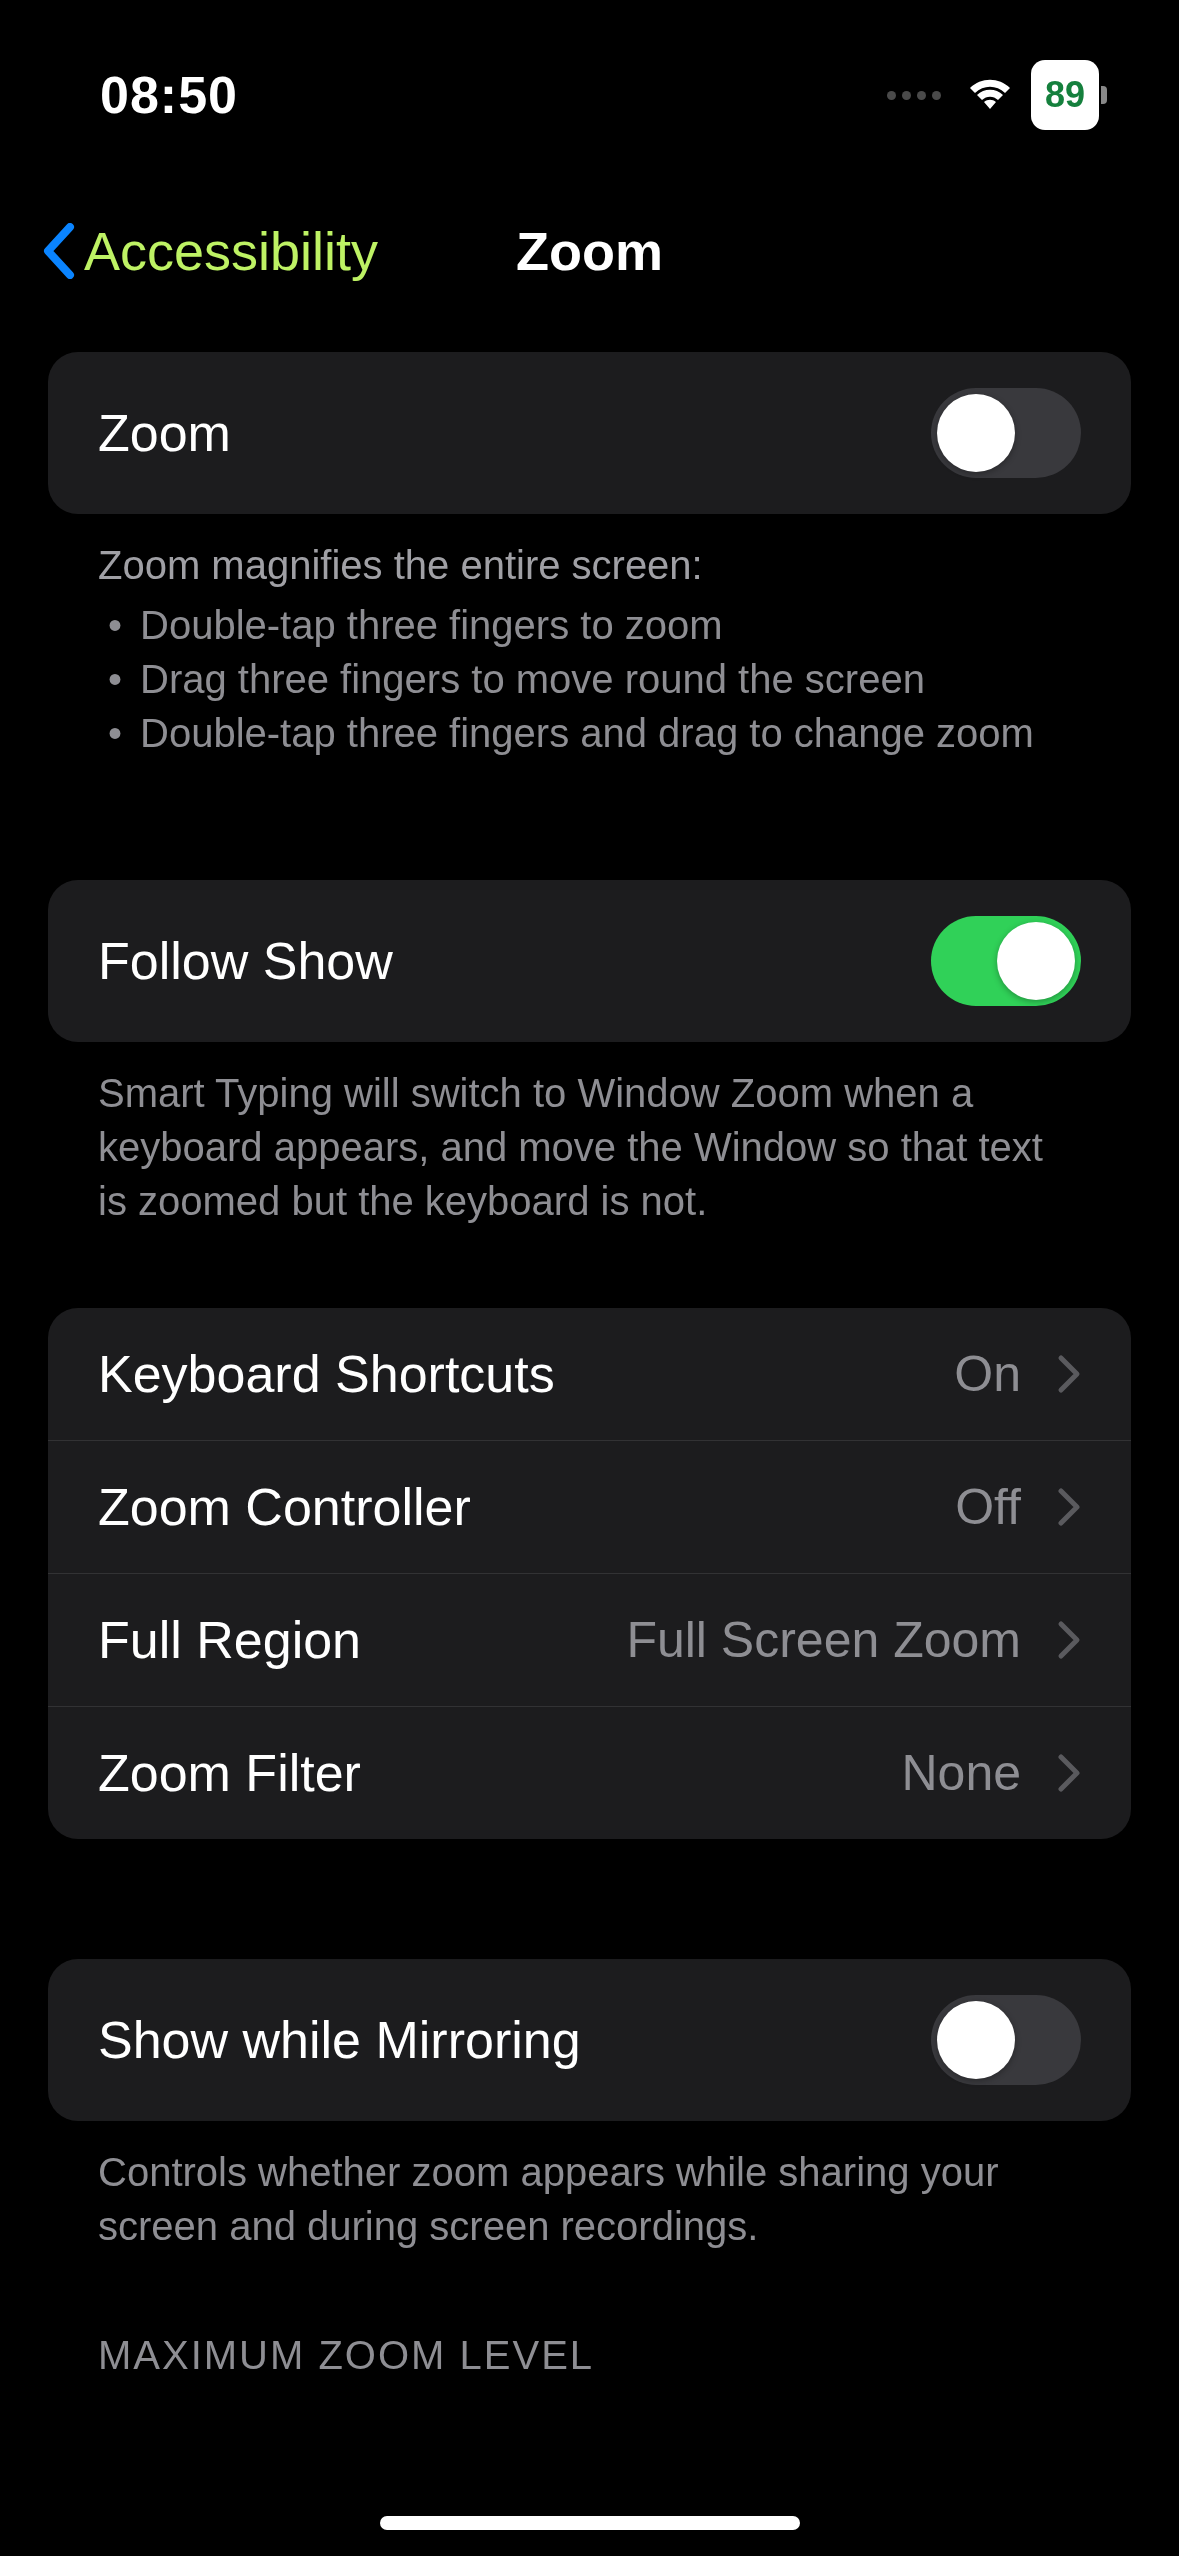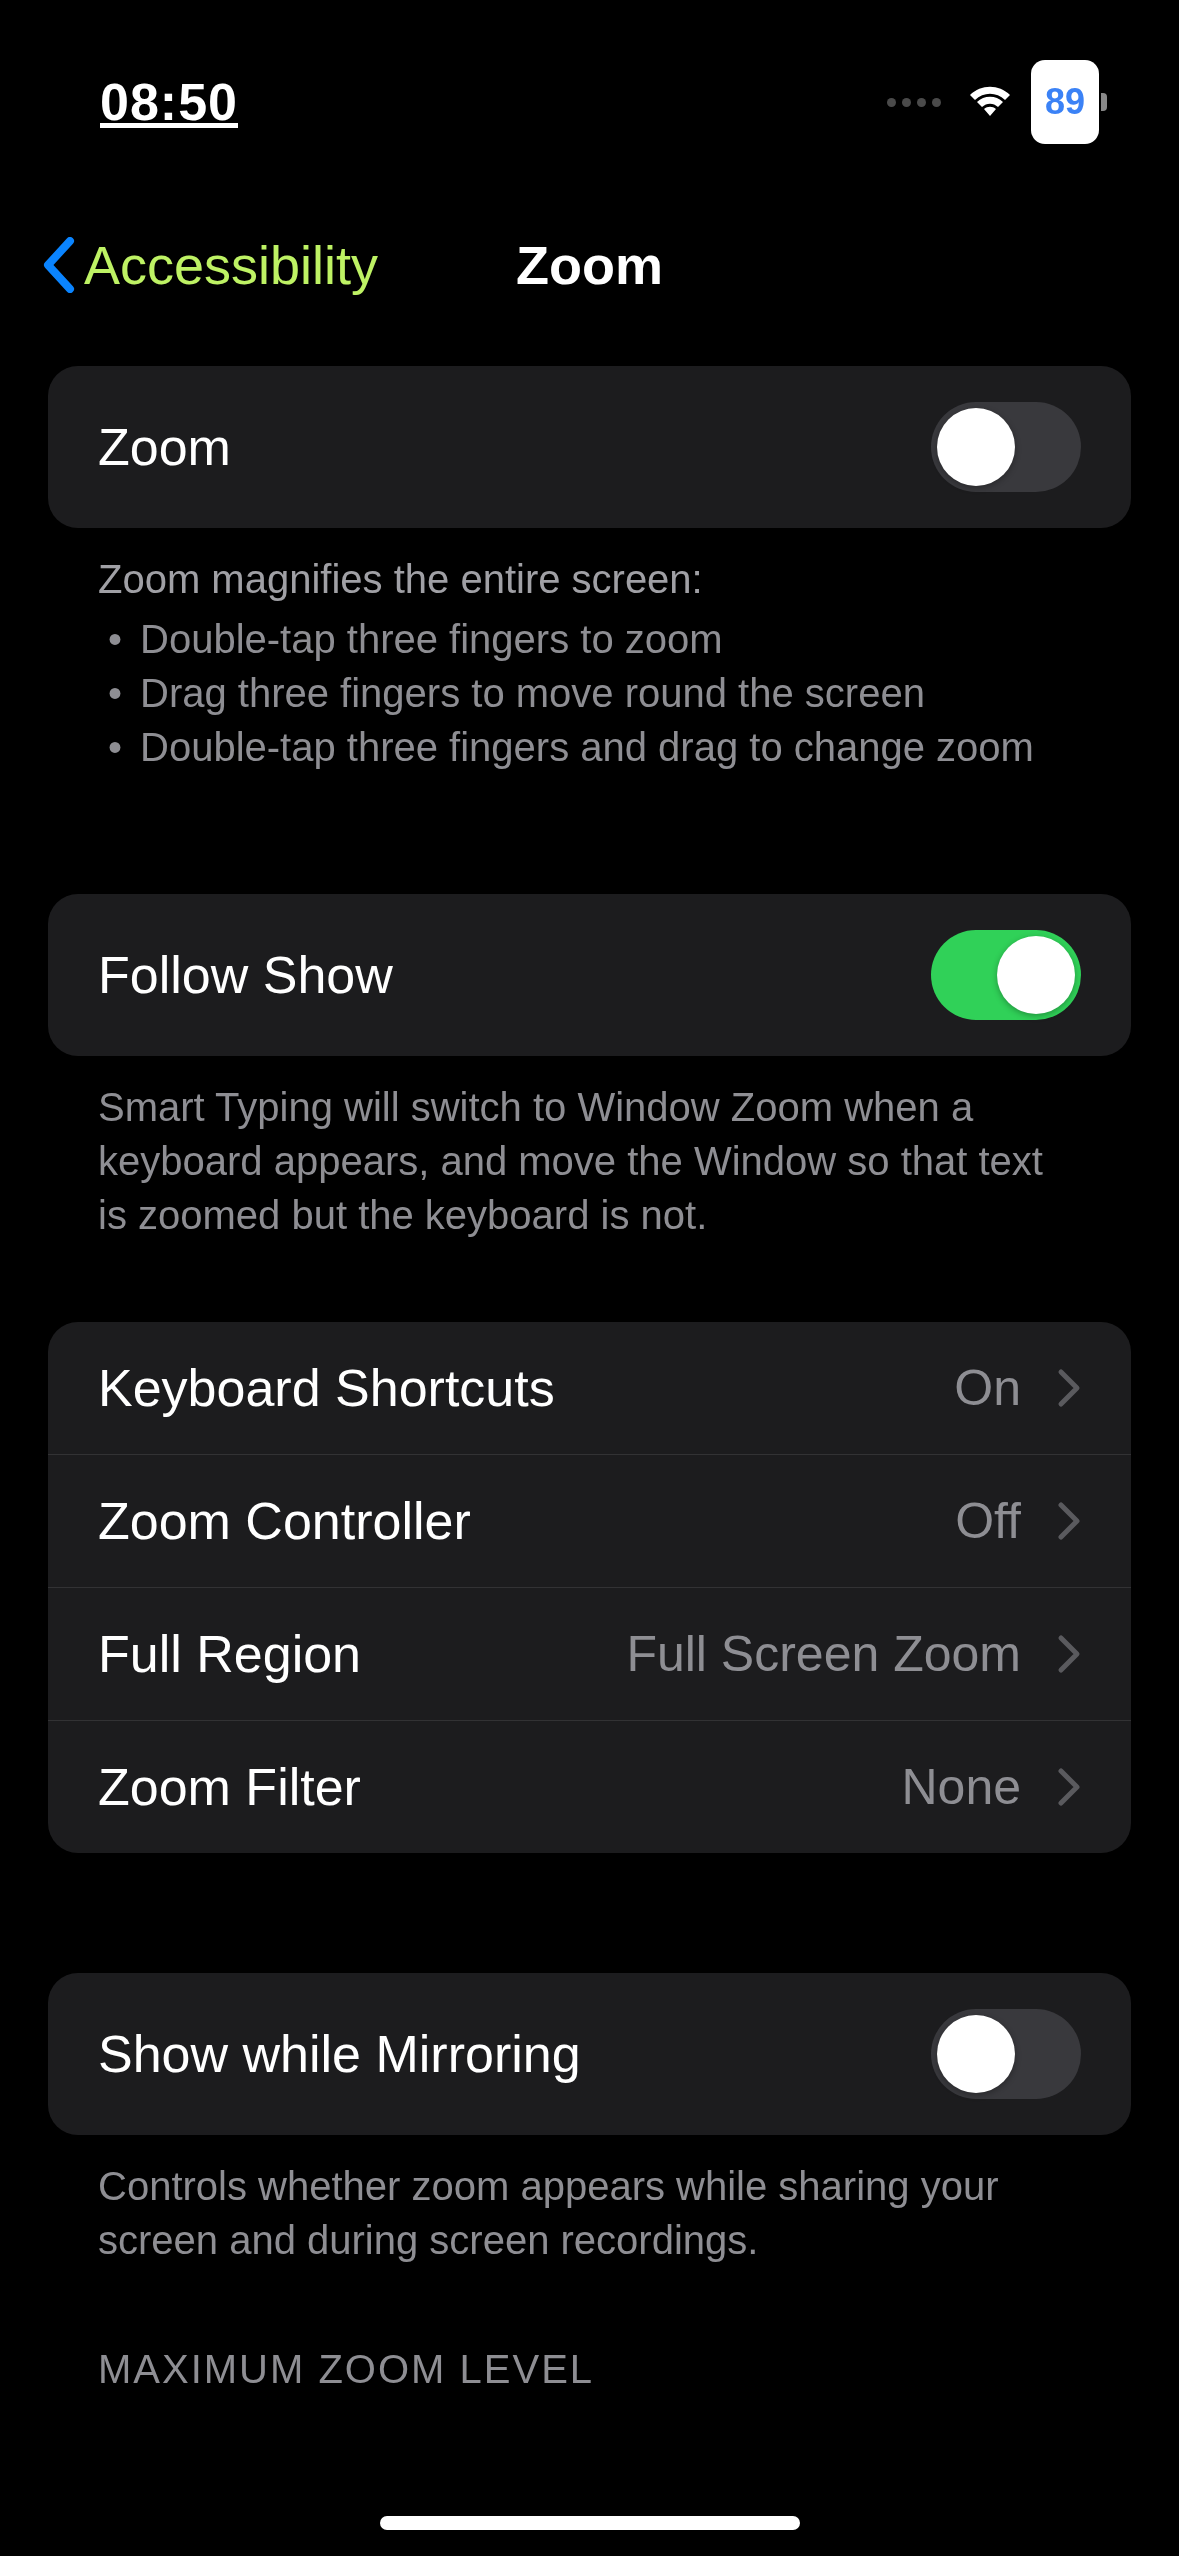--- a/index.html
+++ b/index.html
@@ -27,21 +27,20 @@
       display: flex;
       justify-content: space-between;
       align-items: center;
       padding: 60px 80px 30px 100px;
       color: #fff;
     }
     .status-time {
       font-size: 52px;
       font-weight: 600;
       letter-spacing: 1px;
-      text-decoration: underline;
     }
     .status-right {
       display: flex;
       align-items: center;
       gap: 18px;
     }
     .dots {
       display: flex;
       gap: 6px;
       margin-right: 8px;
@@ -52,23 +51,23 @@
       background: #4a4a4a;
       border-radius: 50%;
     }
     .wifi-icon svg {
       width: 46px;
       height: 36px;
       display: block;
     }
     .battery {
       background: #fff;
-      color: #3b82f6;
+      color: #15803d;
       border-radius: 14px;
-      padding: 24px 14px;
+      padding: 17px 14px;
       font-size: 36px;
       font-weight: 700;
       line-height: 1;
       position: relative;
     }
     .battery::after {
       content: "";
       position: absolute;
       right: -8px;
       top: 50%;

